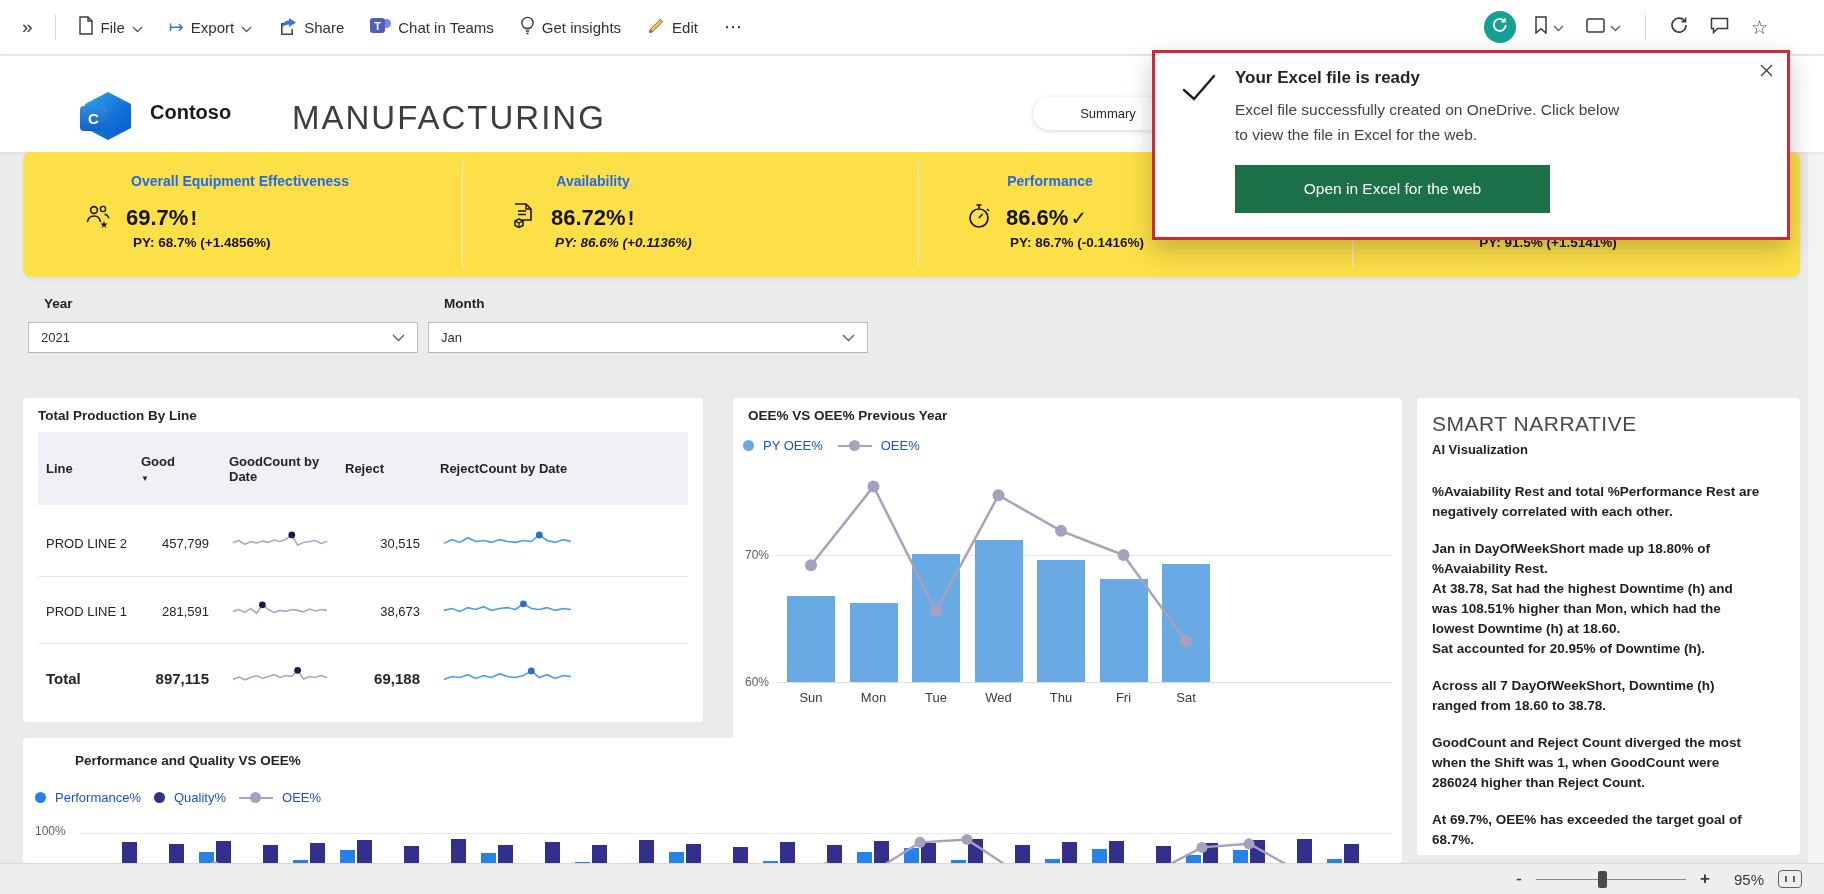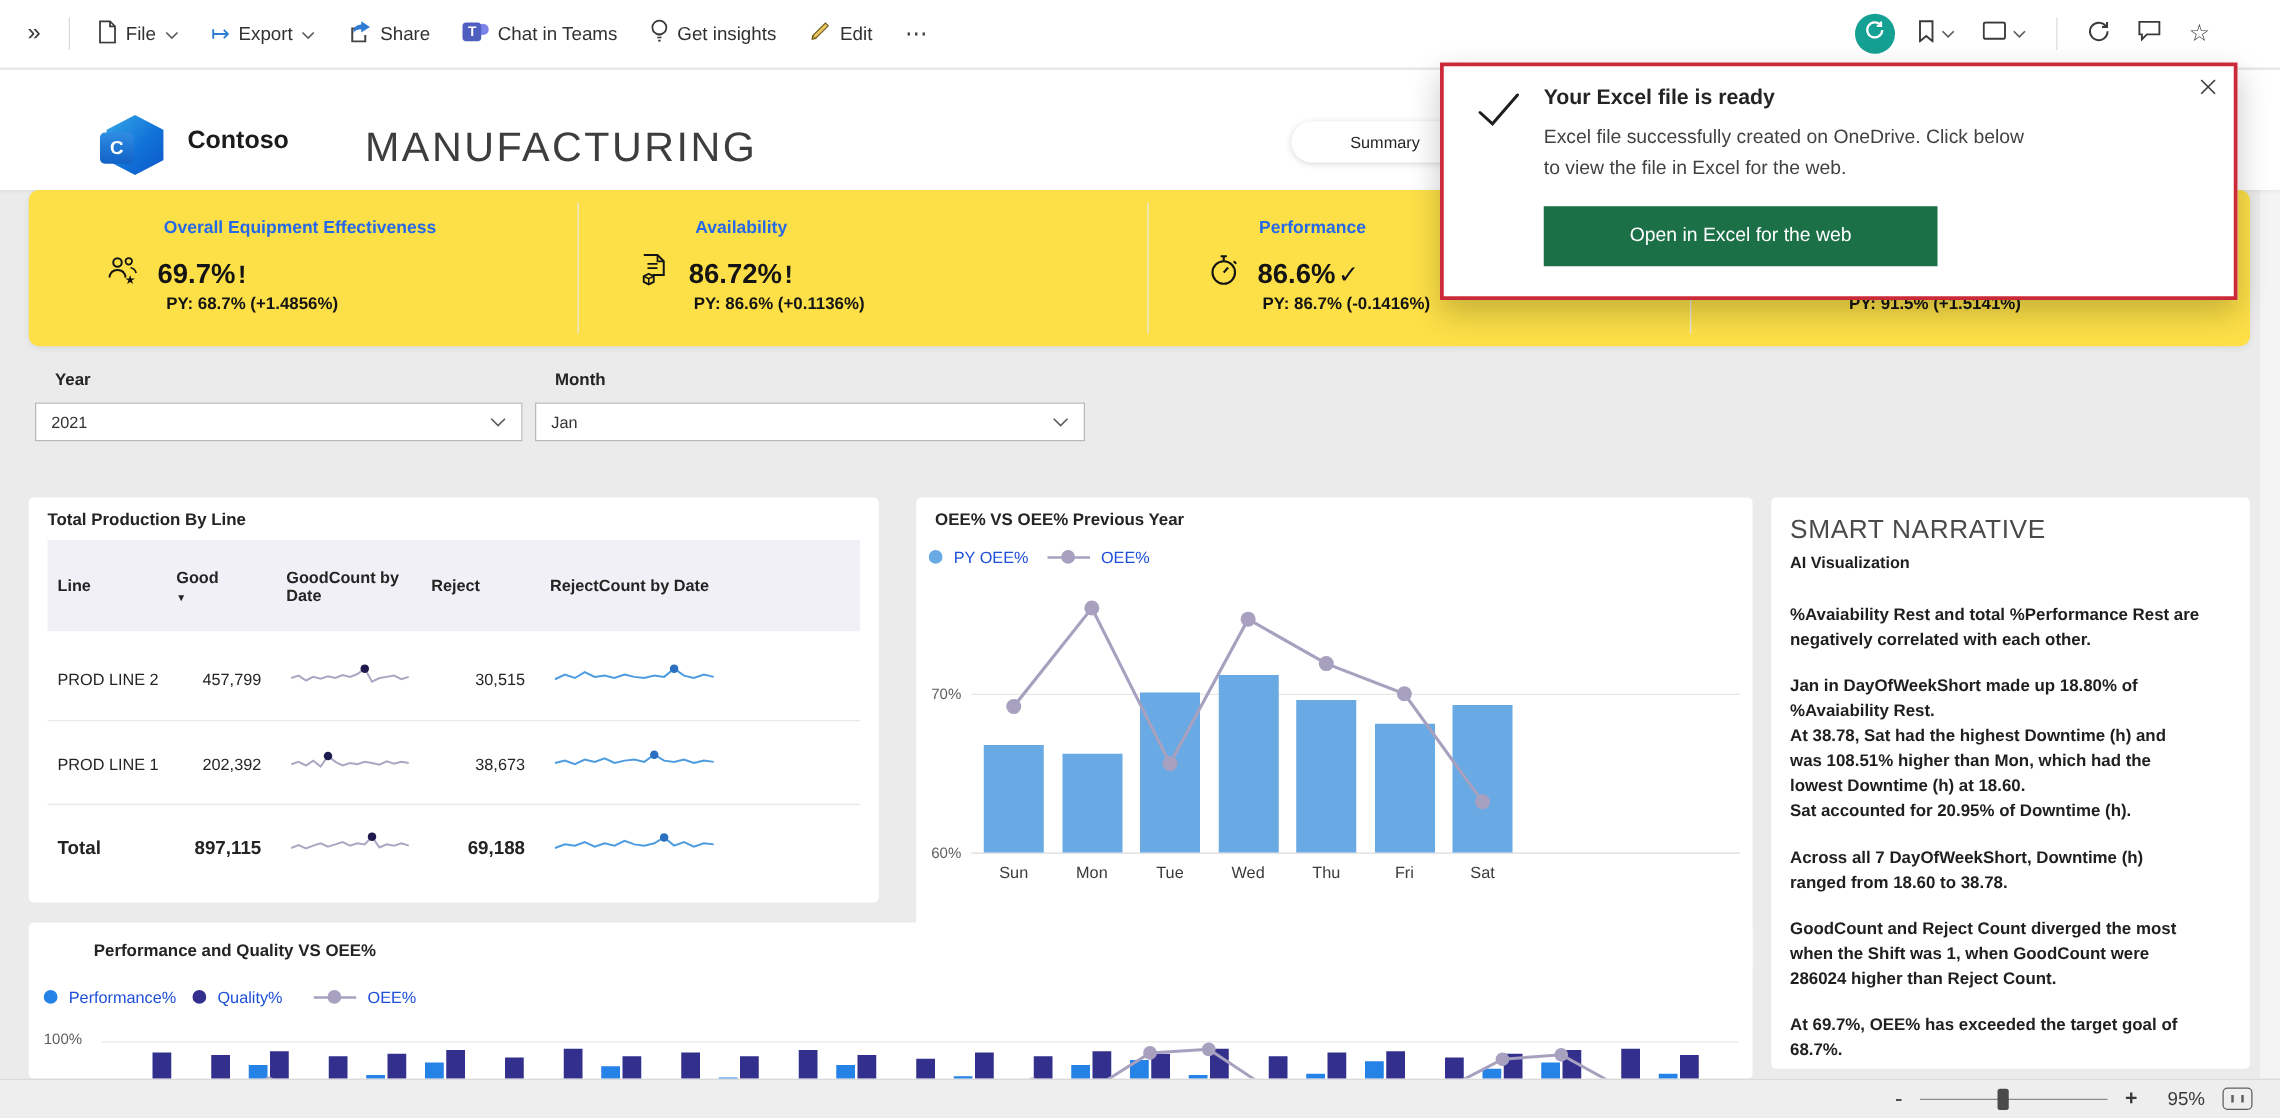--- a/index.html
+++ b/index.html
@@ -226,21 +226,21 @@
   <div class="kpi-row" style="left:487px;">
     <span><svg width="28" height="28" viewBox="0 0 28 28">
           <path d="M5 2h11l5 5v11h-9" fill="none" stroke="#141414" stroke-width="1.6"></path>
           <path d="M16 2v5h5" fill="none" stroke="#141414" stroke-width="1.4"></path>
           <path d="M8 9h8M8 12.5h8" stroke="#141414" stroke-width="1.4"></path>
           <path d="M9 17l4 2v4.5l-4 2-4-2V19z" fill="none" stroke="#141414" stroke-width="1.5"></path>
           <path d="M5 19l4 2 4-2M9 21v4.5" fill="none" stroke="#141414" stroke-width="1.2"></path>
         </svg></span>
     <span><span class="kpi-value">86.72%</span><span class="kpi-flag">!</span></span>
   </div>
-  <div class="kpi-py" style="left:532px;">PY: 86.6% (+0.1136%)</div>
+  <div class="kpi-py" style="left:532px;font-style:italic;">PY: 86.6% (+0.1136%)</div>
 
   <div class="kpi-title" style="left:852px;width:350px;">Performance</div>
   <div class="kpi-row" style="left:942px;">
     <span><svg width="28" height="28" viewBox="0 0 28 28">
           <circle cx="14" cy="16" r="9" fill="none" stroke="#141414" stroke-width="1.7"></circle>
           <path d="M11.5 3h5M14 3v3.5" stroke="#141414" stroke-width="1.7"></path>
           <path d="M22 7l2 2" stroke="#141414" stroke-width="1.5"></path>
           <path d="M14 16l3.5-4" stroke="#141414" stroke-width="1.7"></path>
         </svg></span>
     <span><span class="kpi-value">86.6%</span><span class="kpi-flag">✓</span></span>
@@ -286,21 +286,21 @@
             <circle cx="62.8" cy="6.9" r="3.4" fill="#1e1a4e"></circle>
           </svg></span>
         <span class="td num">30,515</span>
         <span class="spark"><svg width="135" height="26">
             <polyline points="4.0,15.4 11.9,11.6 19.9,14.4 27.8,9.7 35.8,13.5 43.7,12.5 51.6,14.4 59.6,11.6 67.5,13.5 75.4,14.4 83.4,12.5 91.3,13.5 99.3,6.9 107.2,12.5 115.1,14.4 123.1,11.6 131.0,13.5" fill="none" stroke="#4e9ce0" stroke-width="1.6"></polyline>
             <circle cx="99.3" cy="6.9" r="3.4" fill="#2a6fc0"></circle>
           </svg></span>
       </div>
       <div class="tbl-row" style="top: 180px;">
         <span class="td">PROD LINE 1</span>
-        <span class="td num">202,392</span>
+        <span class="td num">281,591</span>
         <span class="spark"><svg width="102" height="26">
             <polyline points="4.0,15.4 9.9,13.5 15.8,16.4 21.6,12.5 27.5,17.3 33.4,8.8 39.3,13.5 45.1,16.4 51.0,14.4 56.9,15.4 62.8,13.5 68.6,14.4 74.5,15.8 80.4,13.1 86.3,15.0 92.1,13.5 98.0,14.4" fill="none" stroke="#aca6c2" stroke-width="1.6"></polyline>
             <circle cx="33.4" cy="8.8" r="3.4" fill="#1e1a4e"></circle>
           </svg></span>
         <span class="td num">38,673</span>
         <span class="spark"><svg width="135" height="26">
             <polyline points="4.0,14.4 11.9,12.5 19.9,15.4 27.8,11.6 35.8,13.5 43.7,10.7 51.6,14.4 59.6,12.5 67.5,11.6 75.4,13.5 83.4,7.8 91.3,12.5 99.3,13.5 107.2,11.6 115.1,14.4 123.1,12.5 131.0,13.5" fill="none" stroke="#4e9ce0" stroke-width="1.6"></polyline>
             <circle cx="83.4" cy="7.8" r="3.4" fill="#2a6fc0"></circle>
           </svg></span>
       </div>
@@ -398,21 +398,21 @@
       </div>
     </div>
 </div>
 
 <div id="pq-panel" class="panel">
   <div class="panel-title" style="top:15px;left:12px;padding-left:40px;">Performance and Quality VS OEE%</div>
   <div class="legend" style="left:12px;top:52px;">
     <span class="dot" style="background:#2583e8;"></span>
     <span style="margin-right:4px;">Performance%</span>
     <span class="dot" style="background:#32308c;"></span>
-    <span style="margin-right:16px;">Quality%</span>
+    <span style="margin-right:4px;">Quality%</span>
     <span class="line-glyph">
       <span class="lg-line" style="background:#a7a1bf;"></span>
         <span class="lg-dot" style="background:#a7a1bf;"></span>
     </span>
     <span>OEE%</span>
   </div>
   <div class="ytick" style="left:12px;top:86px;">100%</div>
   <div class="gridline" style="left:58px;top:95px;width:1310px;"></div>
   <div id="pq-bars">
       <div class="bar" style="left: 99px; top: 103.64px; width: 15px; height: 200px; background: rgb(50, 48, 140);"></div>

